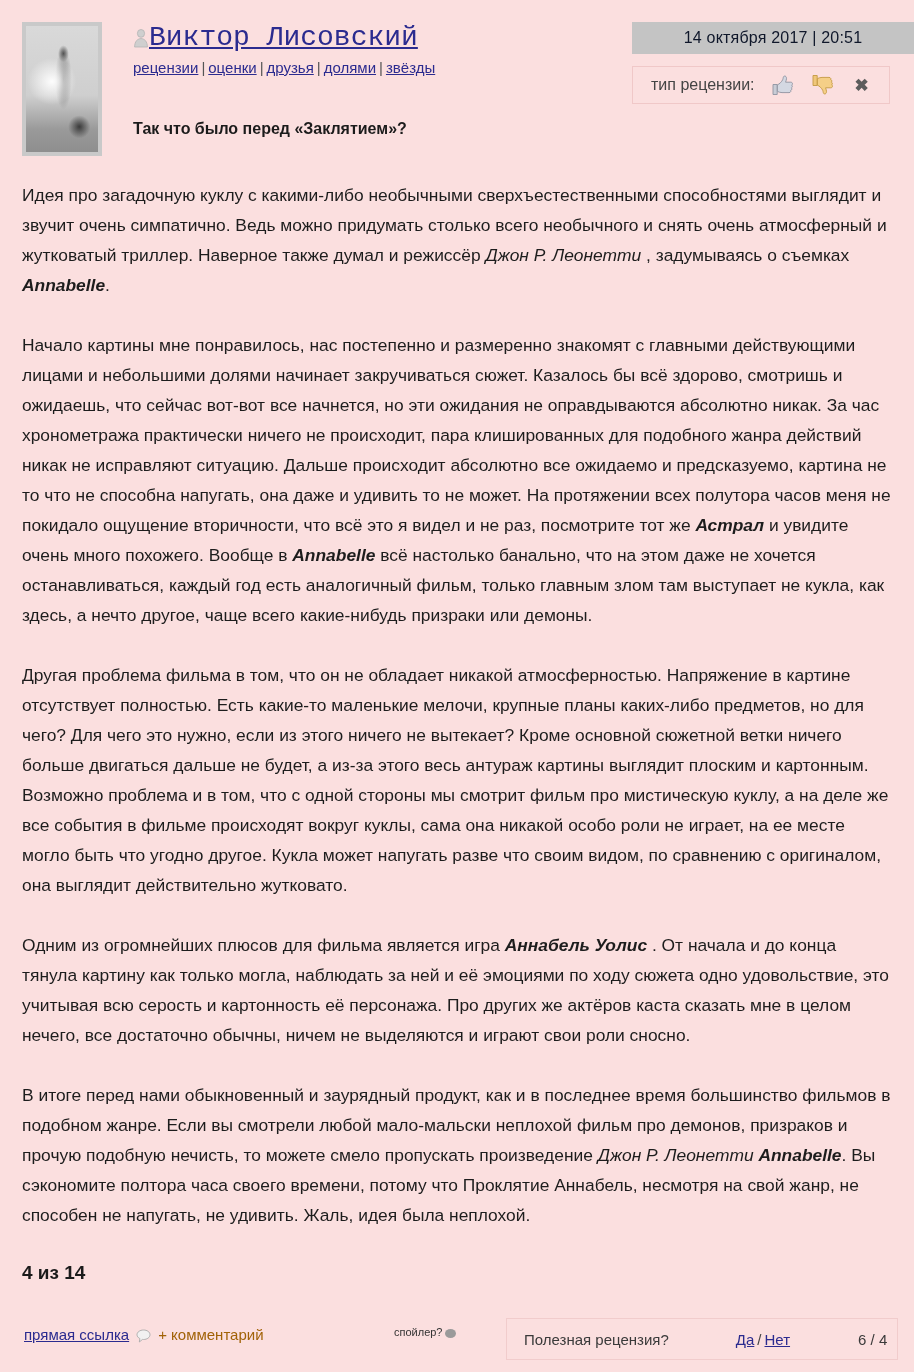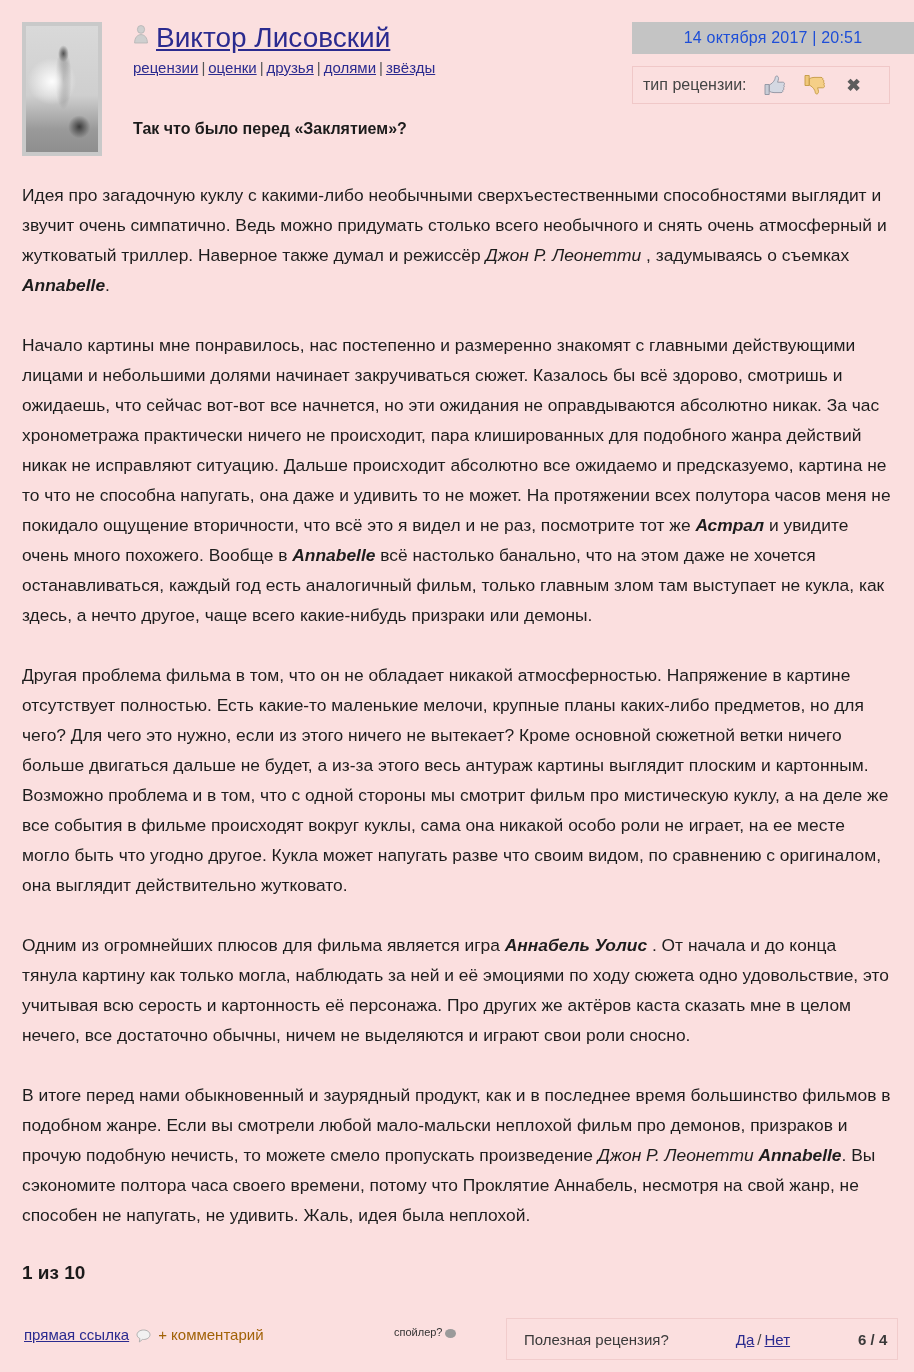--- a/index.html
+++ b/index.html
@@ -51,22 +51,22 @@
     filter: blur(0.4px);
   }
 
   .user-block {
     position: absolute;
     left: 133px;
     top: 24px;
   }
   .user-line {
     display: flex;
-    align-items: flex-start;
-    gap: 7px;
+    align-items: center;
+    font-family: Liberation Mono, monospace;
   }
   .user-icon {
     width: 16px;
     height: 20px;
     display: block;
   }
   .user-name {
     font-size: 28px;
     font-weight: 400;
     color: #2b2b8f;
@@ -103,40 +103,40 @@
   }
 
   
   .date-bar {
     position: absolute;
     right: 0;
     top: 22px;
     width: 282px;
     height: 32px;
     background: #c4c4c4;
-    color: #1d4ed8;
+    color: #0f172a;
     font-size: 16px;
     display: flex;
     align-items: center;
     justify-content: center;
     letter-spacing: 0.2px;
   }
 
   .vote-bar {
     position: absolute;
     right: 24px;
     top: 66px;
     width: 258px;
     height: 38px;
     border: 1px solid #f0c8c8;
     background: #fbdfdf;
     box-sizing: border-box;
     display: flex;
     align-items: center;
-    padding-left: 10px;
+    padding-left: 18px;
     gap: 16px;
   }
   .vote-label {
     font-size: 16px;
     color: #444;
   }
   .thumb {
     width: 24px;
     height: 22px;
     display: block;
@@ -235,21 +235,21 @@
     color: #333;
     gap: 40px;
   }
   .useful-q { margin-left: 17px; color: #3a3a3a; }
   .useful-votes { margin-left: 27px; }
   .useful-votes a {
     color: #2b2b8f;
     text-decoration: underline;
   }
   .useful-votes .slash { color: #444; padding: 0 3px; text-decoration: none; }
-  .useful-count { margin-left: 28px; color: #3a3a3a; font-weight: bold; }
+  .useful-count { margin-left: 28px; color: #3a3a3a; }
 </style>
 </head>
 <body>
 
 <div class="page">
 
   <div class="header">
 
     <div class="avatar-frame">
       <div class="avatar-photo"></div>
@@ -302,21 +302,21 @@
     <p><span>Начало картины мне понравилось, нас постепенно и размеренно знакомят с главными действующими лицами и небольшими долями начинает закручиваться сюжет. Казалось бы всё здорово, смотришь и ожидаешь, что сейчас вот-вот все начнется, но эти ожидания не оправдываются абсолютно никак. За час хронометража практически ничего не происходит, пара клишированных для подобного жанра действий никак не исправляют ситуацию. Дальше происходит абсолютно все ожидаемо и предсказуемо, картина не то что не способна напугать, она даже и удивить то не может. На протяжении всех полутора часов меня не покидало ощущение вторичности, что всё это я видел и не раз, посмотрите тот же </span><span class="bi">Астрал</span><span> и увидите очень много похожего. Вообще в </span><span class="bi">Annabelle</span><span> всё настолько банально, что на этом даже не хочется останавливаться, каждый год есть аналогичный фильм, только главным злом там выступает не кукла, как здесь, а нечто другое, чаще всего какие-нибудь призраки или демоны.</span></p>
 
     <p>Другая проблема фильма в том, что он не обладает никакой атмосферностью. Напряжение в картине отсутствует полностью. Есть какие-то маленькие мелочи, крупные планы каких-либо предметов, но для чего? Для чего это нужно, если из этого ничего не вытекает? Кроме основной сюжетной ветки ничего больше двигаться дальше не будет, а из-за этого весь антураж картины выглядит плоским и картонным. Возможно проблема и в том, что с одной стороны мы смотрит фильм про мистическую куклу, а на деле же все события в фильме происходят вокруг куклы, сама она никакой особо роли не играет, на ее месте могло быть что угодно другое. Кукла может напугать разве что своим видом, по сравнению с оригиналом, она выглядит действительно жутковато.</p>
 
     <p><span>Одним из огромнейших плюсов для фильма является игра </span><span class="bi">Аннабель Уолис</span><span> . От начала и до конца тянула картину как только могла, наблюдать за ней и её эмоциями по ходу сюжета одно удовольствие, это учитывая всю серость и картонность её персонажа. Про других же актёров каста сказать мне в целом нечего, все достаточно обычны, ничем не выделяются и играют свои роли сносно.</span></p>
 
     <p><span>В итоге перед нами обыкновенный и заурядный продукт, как и в последнее время большинство фильмов в подобном жанре. Если вы смотрели любой мало-мальски неплохой фильм про демонов, призраков и прочую подобную нечисть, то можете смело пропускать произведение </span><i>Джон Р. Леонетти</i><span> </span><span class="bi">Annabelle</span><span>. Вы сэкономите полтора часа своего времени, потому что Проклятие Аннабель, несмотря на свой жанр, не способен не напугать, не удивить. Жаль, идея была неплохой.</span></p>
 
   </div>
 
-  <div class="score">1 из 10</div>
+  <div class="score">4 из 14</div>
 
   <div class="footer">
 
     <div class="footer-left">
       <a href="#">прямая ссылка</a>
       <span class="bubble-icon">
         <svg viewBox="0 0 15 14" width="15" height="14" aria-hidden="true">
           <path d="M7.5 1C3.9 1 1 3.1 1 5.7c0 1.6 1.1 3 2.9 3.9L3.3 13l3.2-2.6c.3 0 .6.1 1 .1 3.6 0 6.5-2.1 6.5-4.8S11.1 1 7.5 1z" fill="#f1f1f1" stroke="#a9a9a9" stroke-width="0.9"></path>
         </svg>
       </span>

